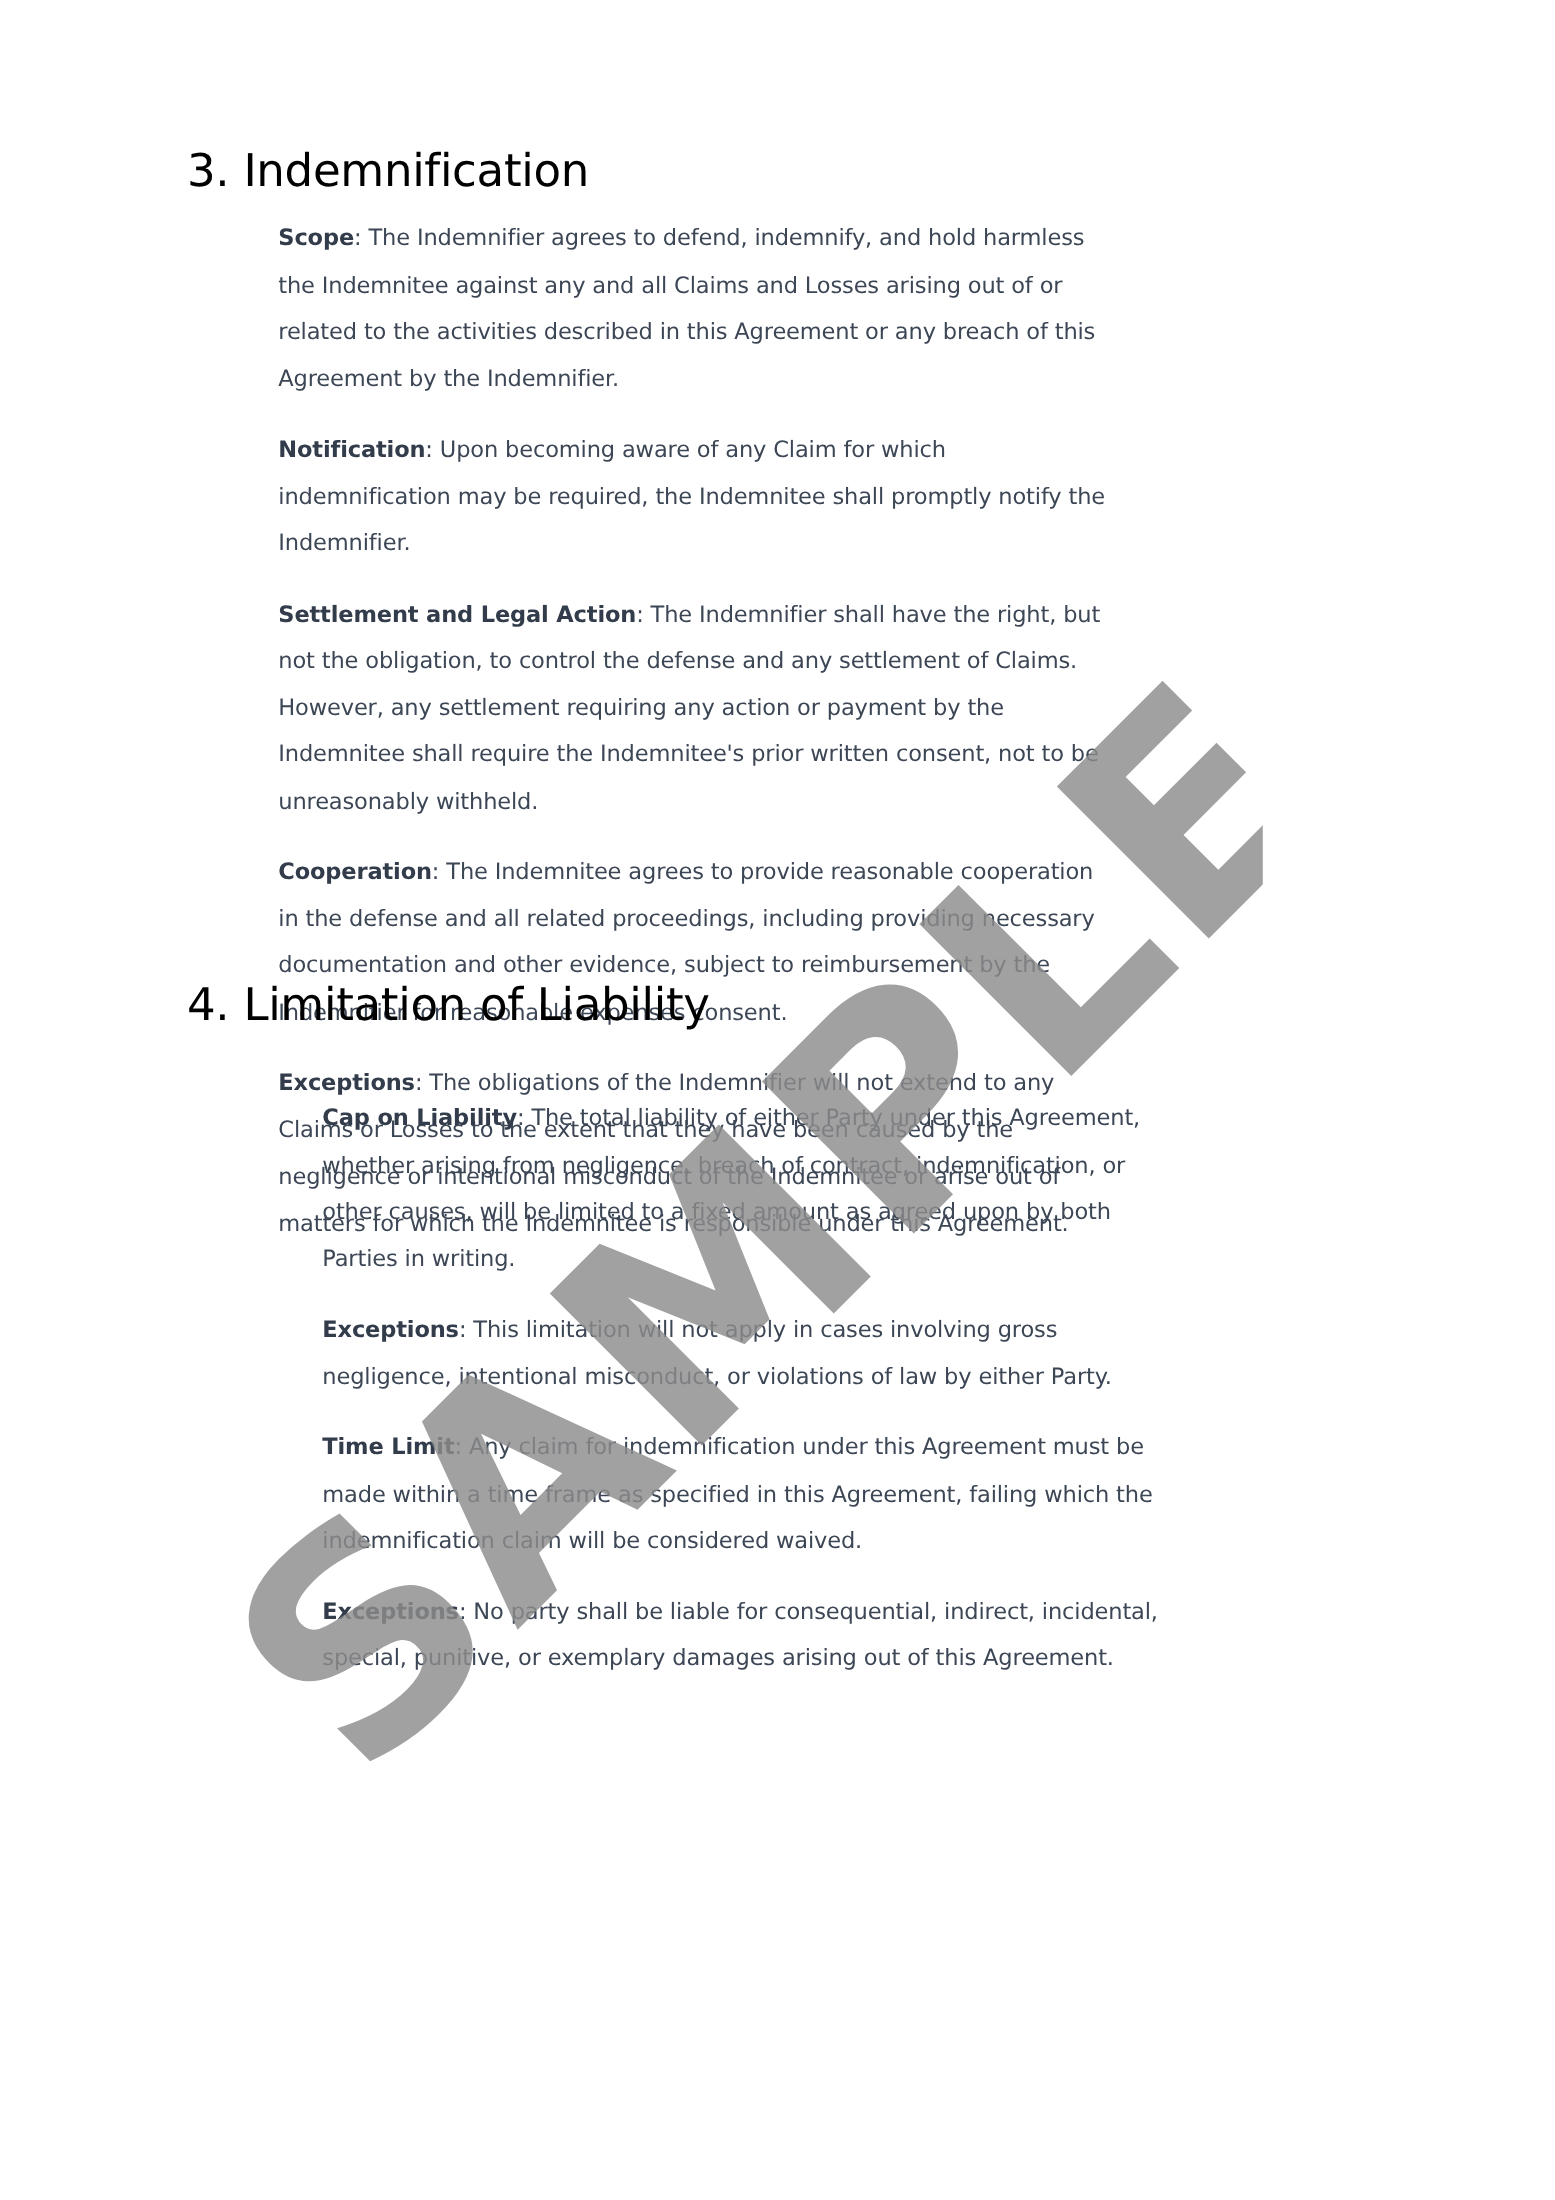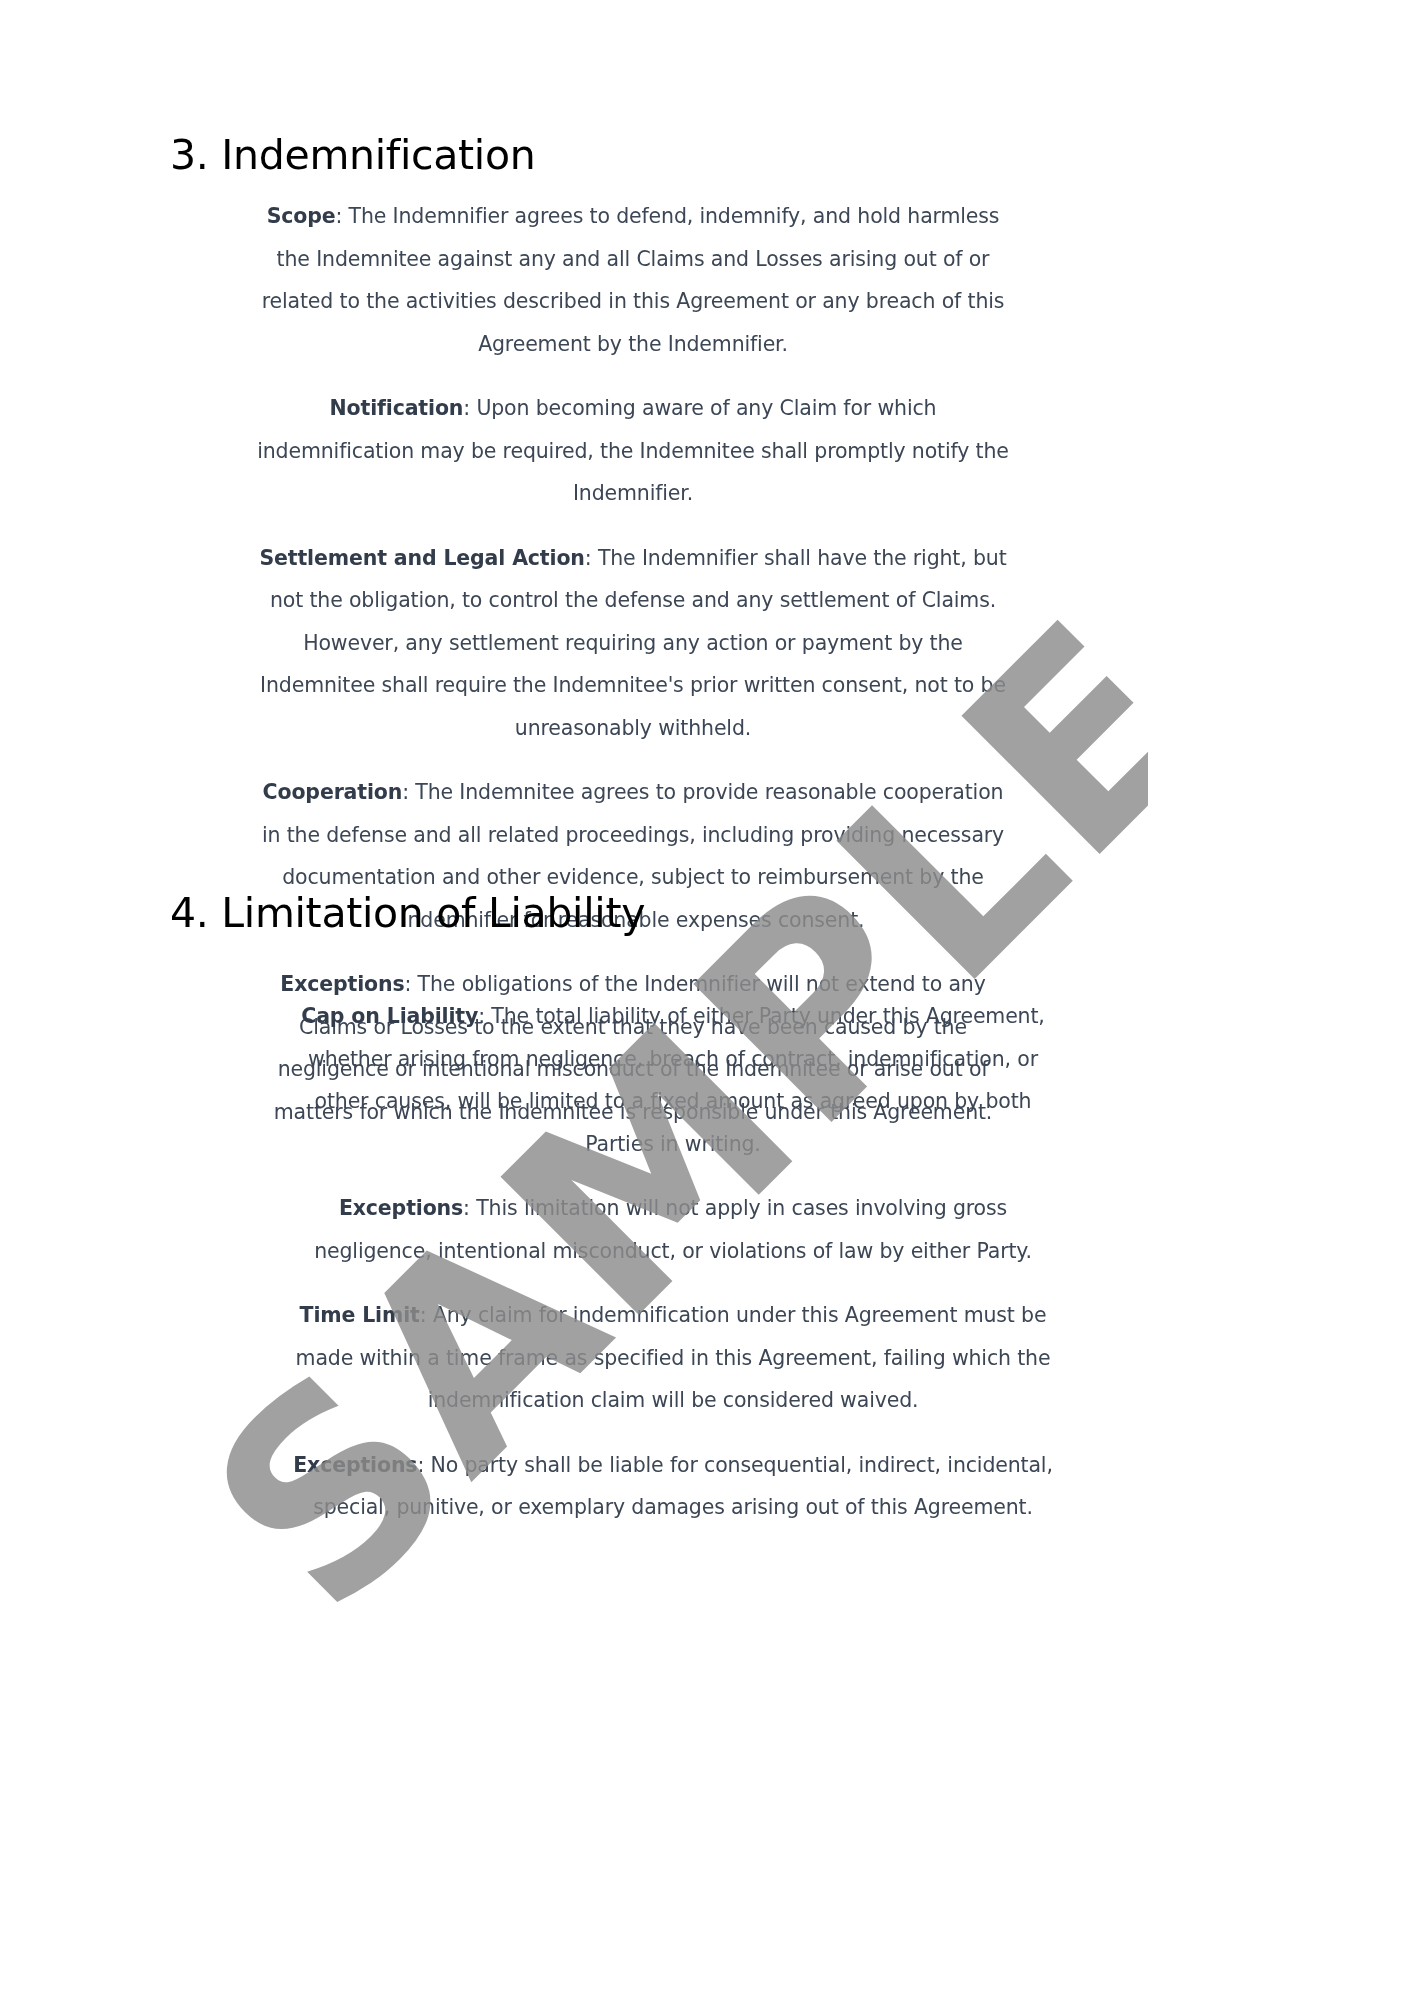--- a/index.html
+++ b/index.html
@@ -50,21 +50,21 @@
   }
   #block-indemnification { top: 195px; }
   #block-limitation      { top: 995px; margin-left: 40px; }
 
   .clause {
     font-family: "DejaVu Sans", sans-serif;
     font-size: 20.5px;
     line-height: 42.5px;
     color: #3c4655;
     margin: 0 0 22px 0;
-    text-align: center;
+    text-align: left;
     letter-spacing: -0.15px;
   }
   .clause:last-child { margin-bottom: 0; }
   .clause .lead {
     font-weight: 700;
     color: #323c4b;
   }
 
   
   .watermark-layer {

